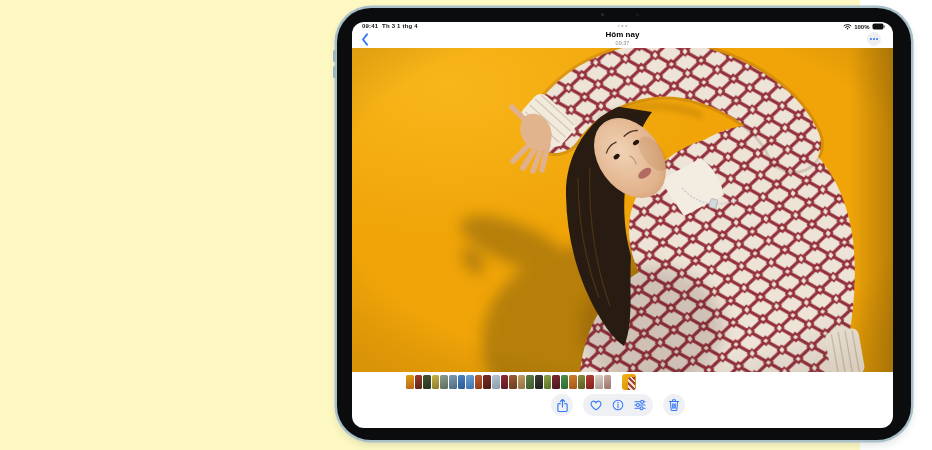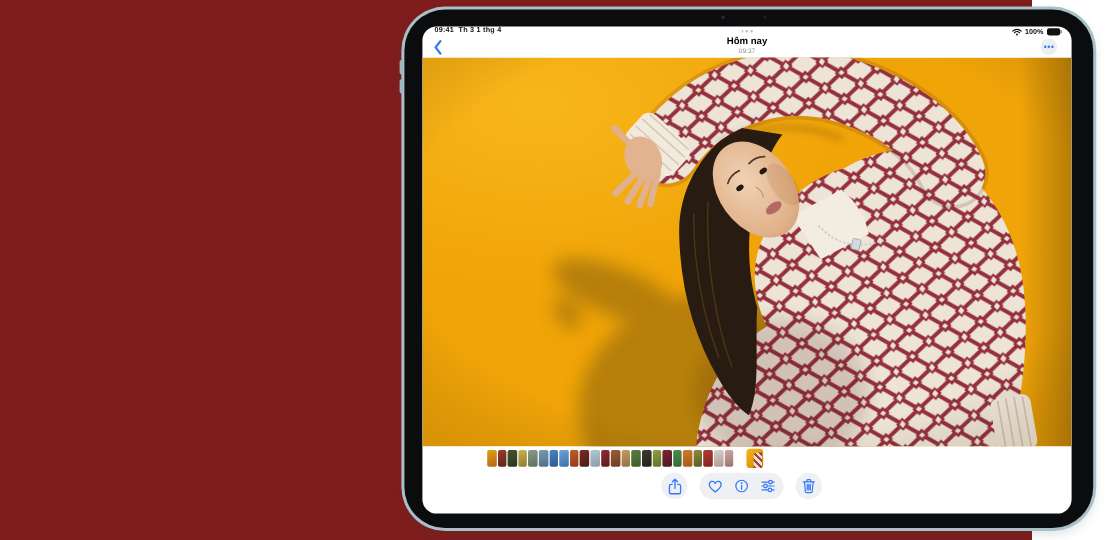--- a/index.html
+++ b/index.html
@@ -1,17 +1,17 @@
 <!DOCTYPE html>
 <html style="--accent: #3478F6; --wall: #F0A408; --sw-red: #94303B; --sw-cream: #EDE3D7;"><head>
 <meta charset="utf-8">
 <style>
   html,body{margin:0;padding:0;background:#ffffff;width:932px;height:450px;overflow:hidden;
     font-family:"Liberation Sans", sans-serif;-webkit-font-smoothing:antialiased;}
-  .page{position:relative;width:860px;height:450px;background:#7f1d1d;}
+  .page{position:relative;width:860px;height:450px;background:#fef9c3;}
   
   .device{position:absolute;left:337px;top:8px;width:574px;height:432px;border-radius:34px;
     background:#0a0c0e;box-shadow:0 0 0 2.5px #a9c0c9, 0 4px 10px rgba(40,60,70,.18);}
   .cam-dot{position:absolute;width:3px;height:3px;border-radius:50%;background:#232b36;top:5px;}
   .vol-btn{position:absolute;left:-4px;width:3px;border-radius:2px;background:#9db5bf;}
   .screen{position:absolute;left:15px;top:14px;width:541px;height:406px;background:#fff;
     border-radius:12px;overflow:hidden;}
   
   .status-left{position:absolute;left:10px;top:1px;font-size:6px;font-weight:bold;color:#111;letter-spacing:.2px;}
   .status-right{position:absolute;right:8px;top:1px;display:flex;align-items:center;gap:2.5px;}

